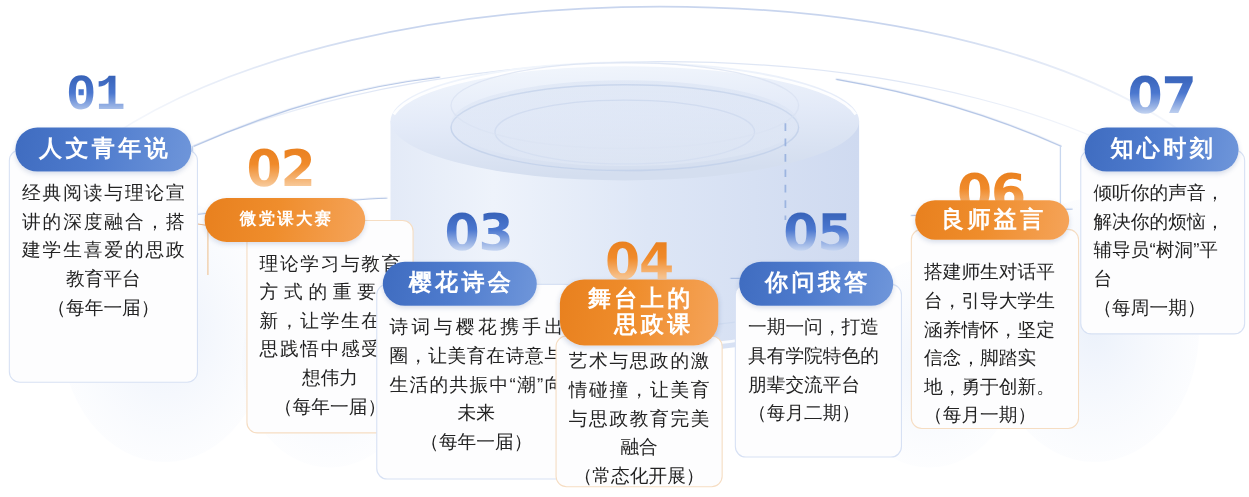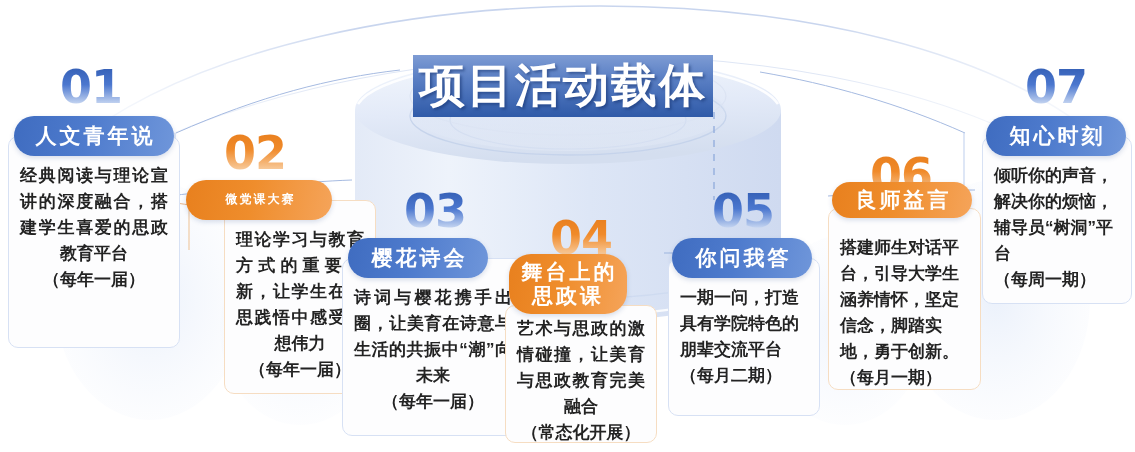--- a/index.html
+++ b/index.html
@@ -72,21 +72,21 @@
     background:#fdfdfe;
     border-radius:10px;
     box-sizing:border-box;
     z-index:18;
     padding:26px 11px 10px 11px;
   }
   .body.blue{border:1.2px solid #d7e1f4;}
   .body.orange{border:1.2px solid #f6ddc2;}
   .body .btxt{
     display:block;
-    font-weight:700;
+    font-weight:400;
     font-size:17px;
     line-height:1.53;
     color:#232323;
     white-space:pre-line;
   }
   .ta-just{text-align:justify;text-align-last:center;}
   .ta-center{}
   .ta-left{text-align:left;}
 </style>
 </head>
@@ -179,42 +179,39 @@
     <g stroke="#c3d3ee" stroke-width="1.2" opacity="0.9">
       <line x1="175" y1="133" x2="175" y2="185"></line>
       <line x1="964" y1="133" x2="964" y2="185"></line>
     </g>
     <g stroke="#f0c79c" stroke-width="1.2" opacity="0.9">
       <line x1="189" y1="200" x2="189" y2="250"></line>
       <line x1="950" y1="195" x2="950" y2="245"></line>
     </g>
   </svg>
 
-  <div class="title-banner">
-    <span class="tt">项目活动载体</span>
-  </div>
-
-  <div class="card">
-    <div class="num blue" style="left:60px;top:64px;">01</div>
+
+  <div class="card">
+    <div class="num blue" style="left:60px;top:64px;font-family:Liberation Mono, monospace;">01</div>
     <div class="body blue" style="left:8px;top:136px;width:172px;height:212px;">
       <span class="btxt ta-just">经典阅读与理论宣讲的深度融合，搭建学生喜爱的思政教育平台
 （每年一届）</span>
     </div>
     <div class="pill blue" style="left:14px;top:116px;width:160px;height:40px;">
       <span class="plabel">人文青年说</span>
     </div>
   </div>
 
   <div class="card">
     <div class="num orange" style="left:224px;top:130px;">02</div>
     <div class="body orange" style="left:182px;top:200px;width:152px;height:194px;margin-left:42px;">
       <span class="btxt ta-just">理论学习与教育方式的重要创新，让学生在学思践悟中感受思想伟力
 （每年一届）</span>
     </div>
-    <div class="pill orange" style="left:186px;top:180px;width:146px;height:40px;font-size:12px;letter-spacing:2px;">
+    <div class="pill orange" style="left:186px;top:180px;width:146px;height:40px;font-size:15px;letter-spacing:2px;">
       <span class="plabel">微党课大赛</span>
     </div>
   </div>
 
   <div class="card">
     <div class="num blue" style="left:404px;top:188px;">03</div>
     <div class="body blue" style="left:342px;top:258px;width:182px;height:178px;">
       <span class="btxt ta-just">诗词与樱花携手出圈，让美育在诗意与生活的共振中“潮”向未来
 （每年一届）</span>
     </div>
@@ -222,21 +219,21 @@
       <span class="plabel">樱花诗会</span>
     </div>
   </div>
 
   <div class="card">
     <div class="num orange" style="left:550px;top:215px;text-align:center;">04</div>
     <div class="body orange" style="left:505px;top:305px;width:152px;height:138px;padding-top:10px;">
       <span class="btxt ta-just">艺术与思政的激情碰撞，让美育与思政教育完美融合
 （常态化开展）</span>
     </div>
-    <div class="pill orange" style="left:509px;top:254px;width:118px;height:60px;border-radius:22px;">
+    <div class="pill orange" style="left:509px;top:254px;width:144px;height:60px;border-radius:22px;text-align:right;">
       <span class="plabel">舞台上的
 思政课</span>
     </div>
   </div>
 
   <div class="card">
     <div class="num blue" style="left:712px;top:188px;">05</div>
     <div class="body blue" style="left:668px;top:258px;width:152px;height:158px;">
       <span class="btxt ta-left">一期一问，打造具有学院特色的朋辈交流平台
 （每月二期）</span>

